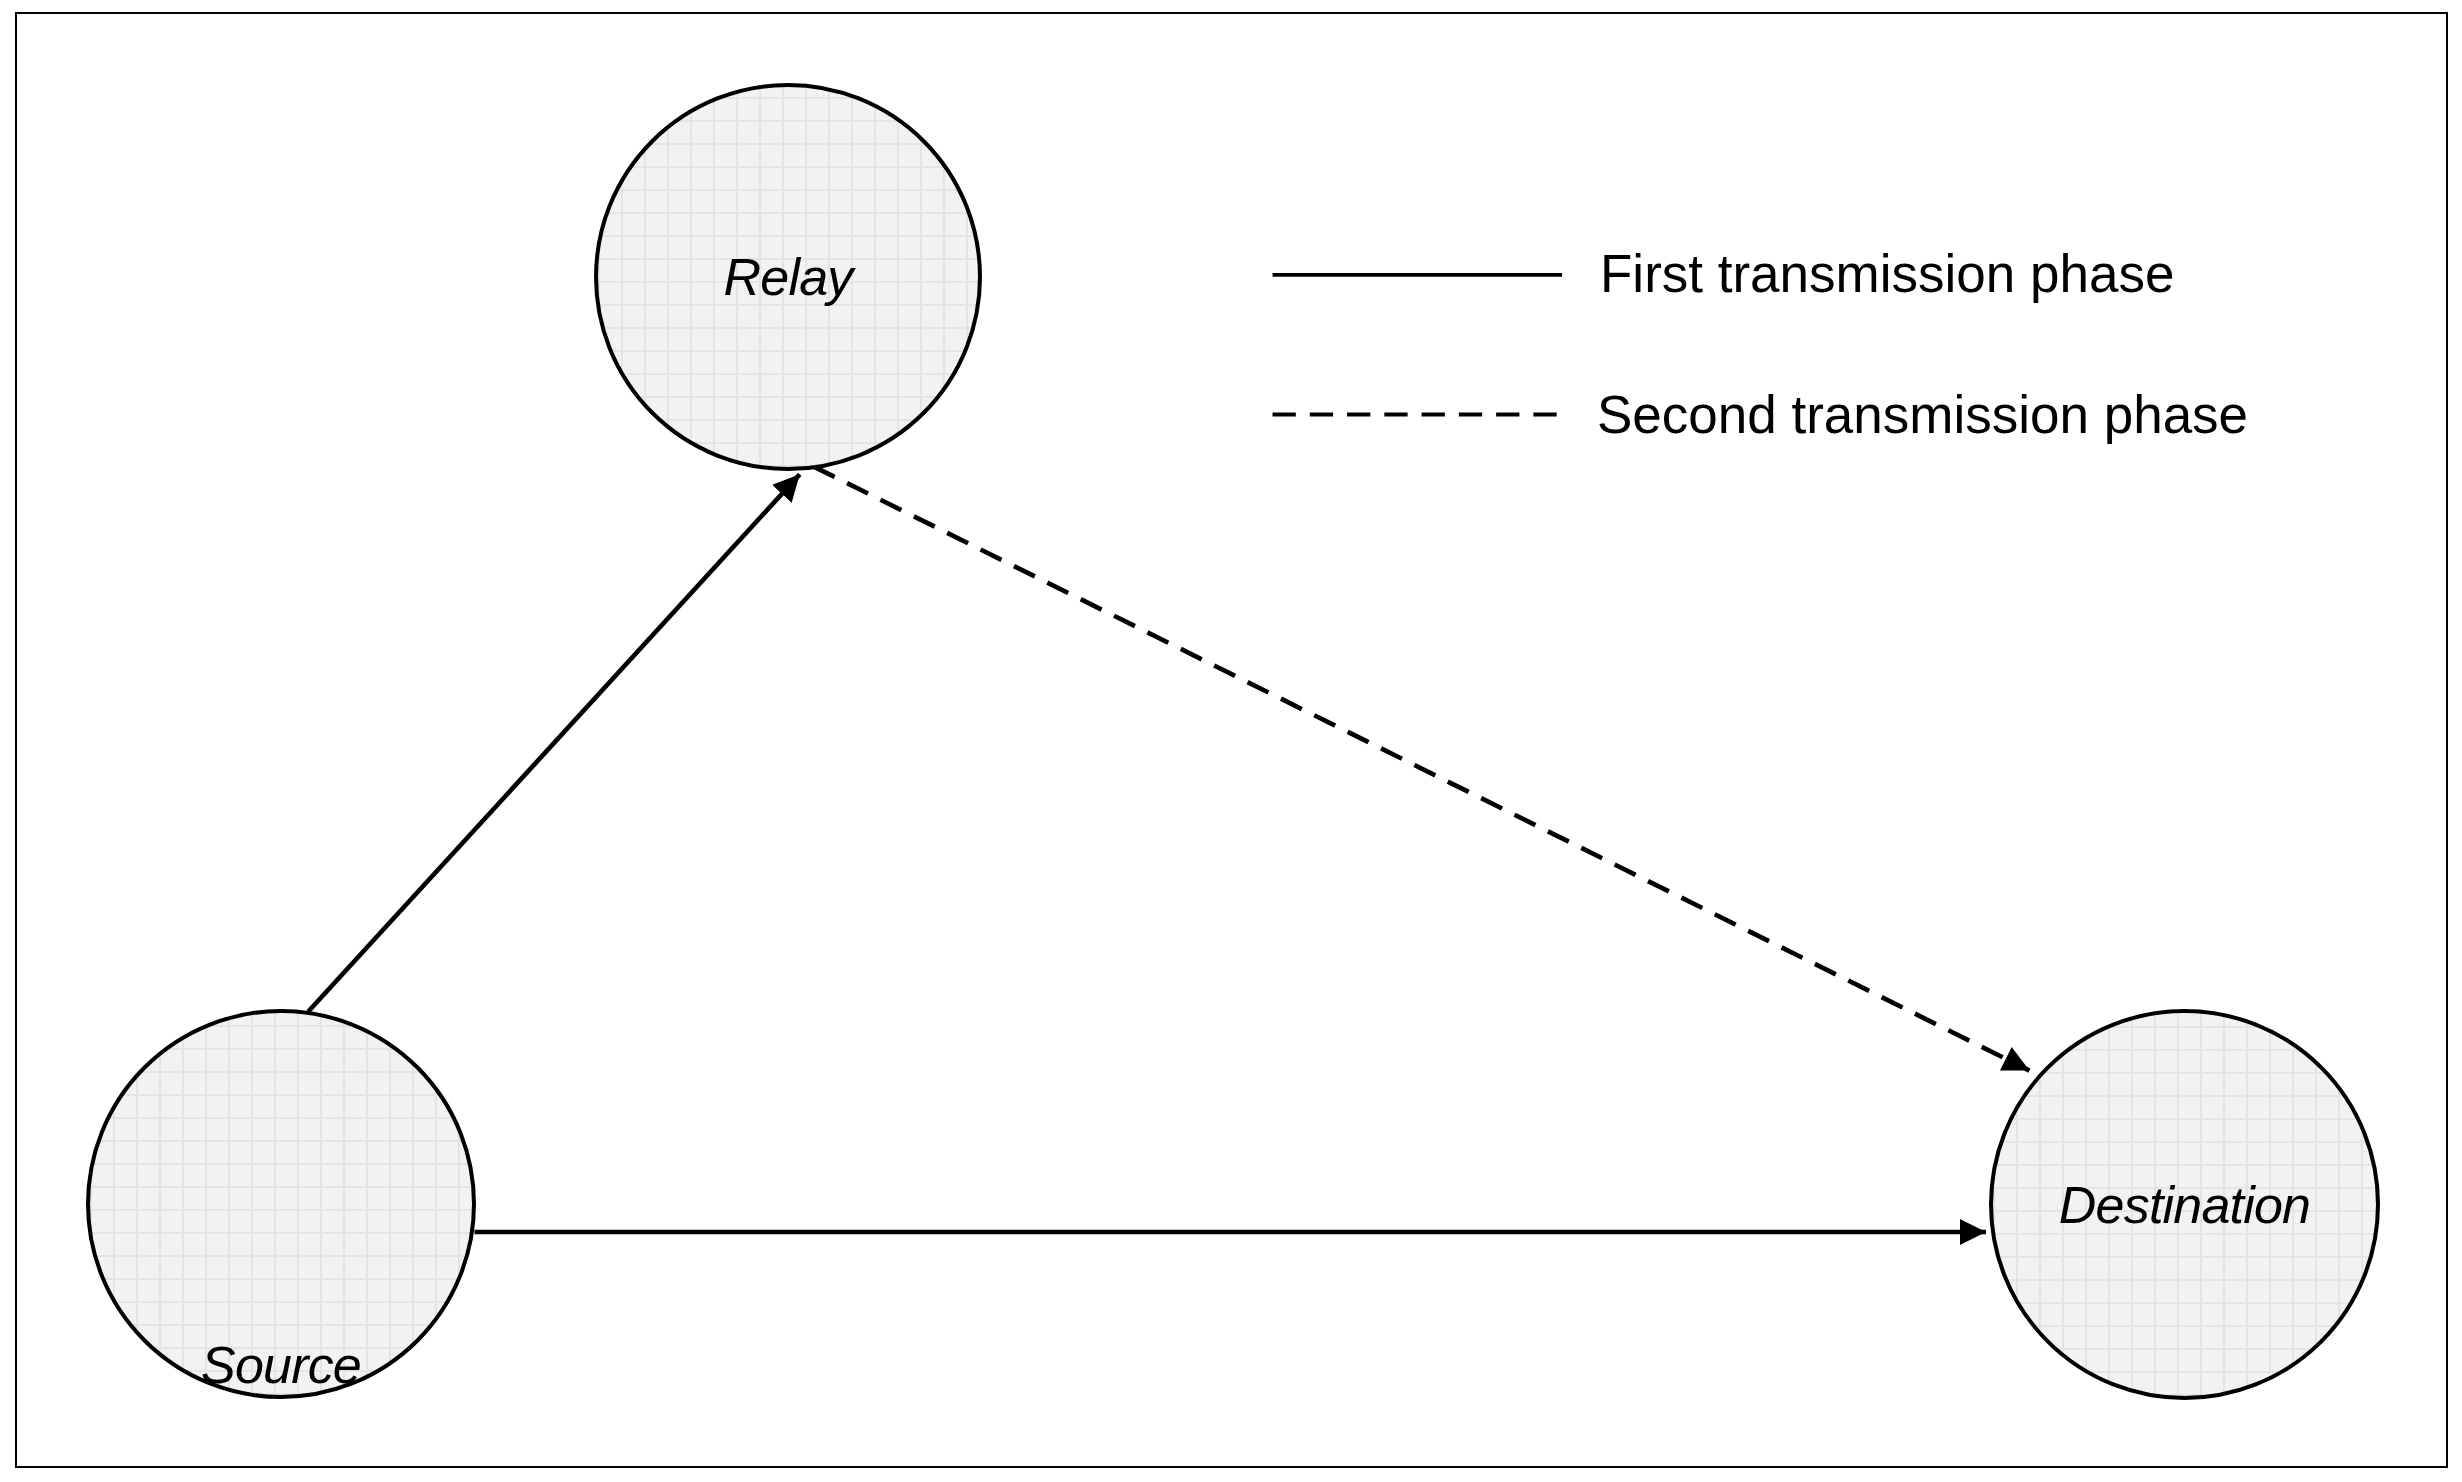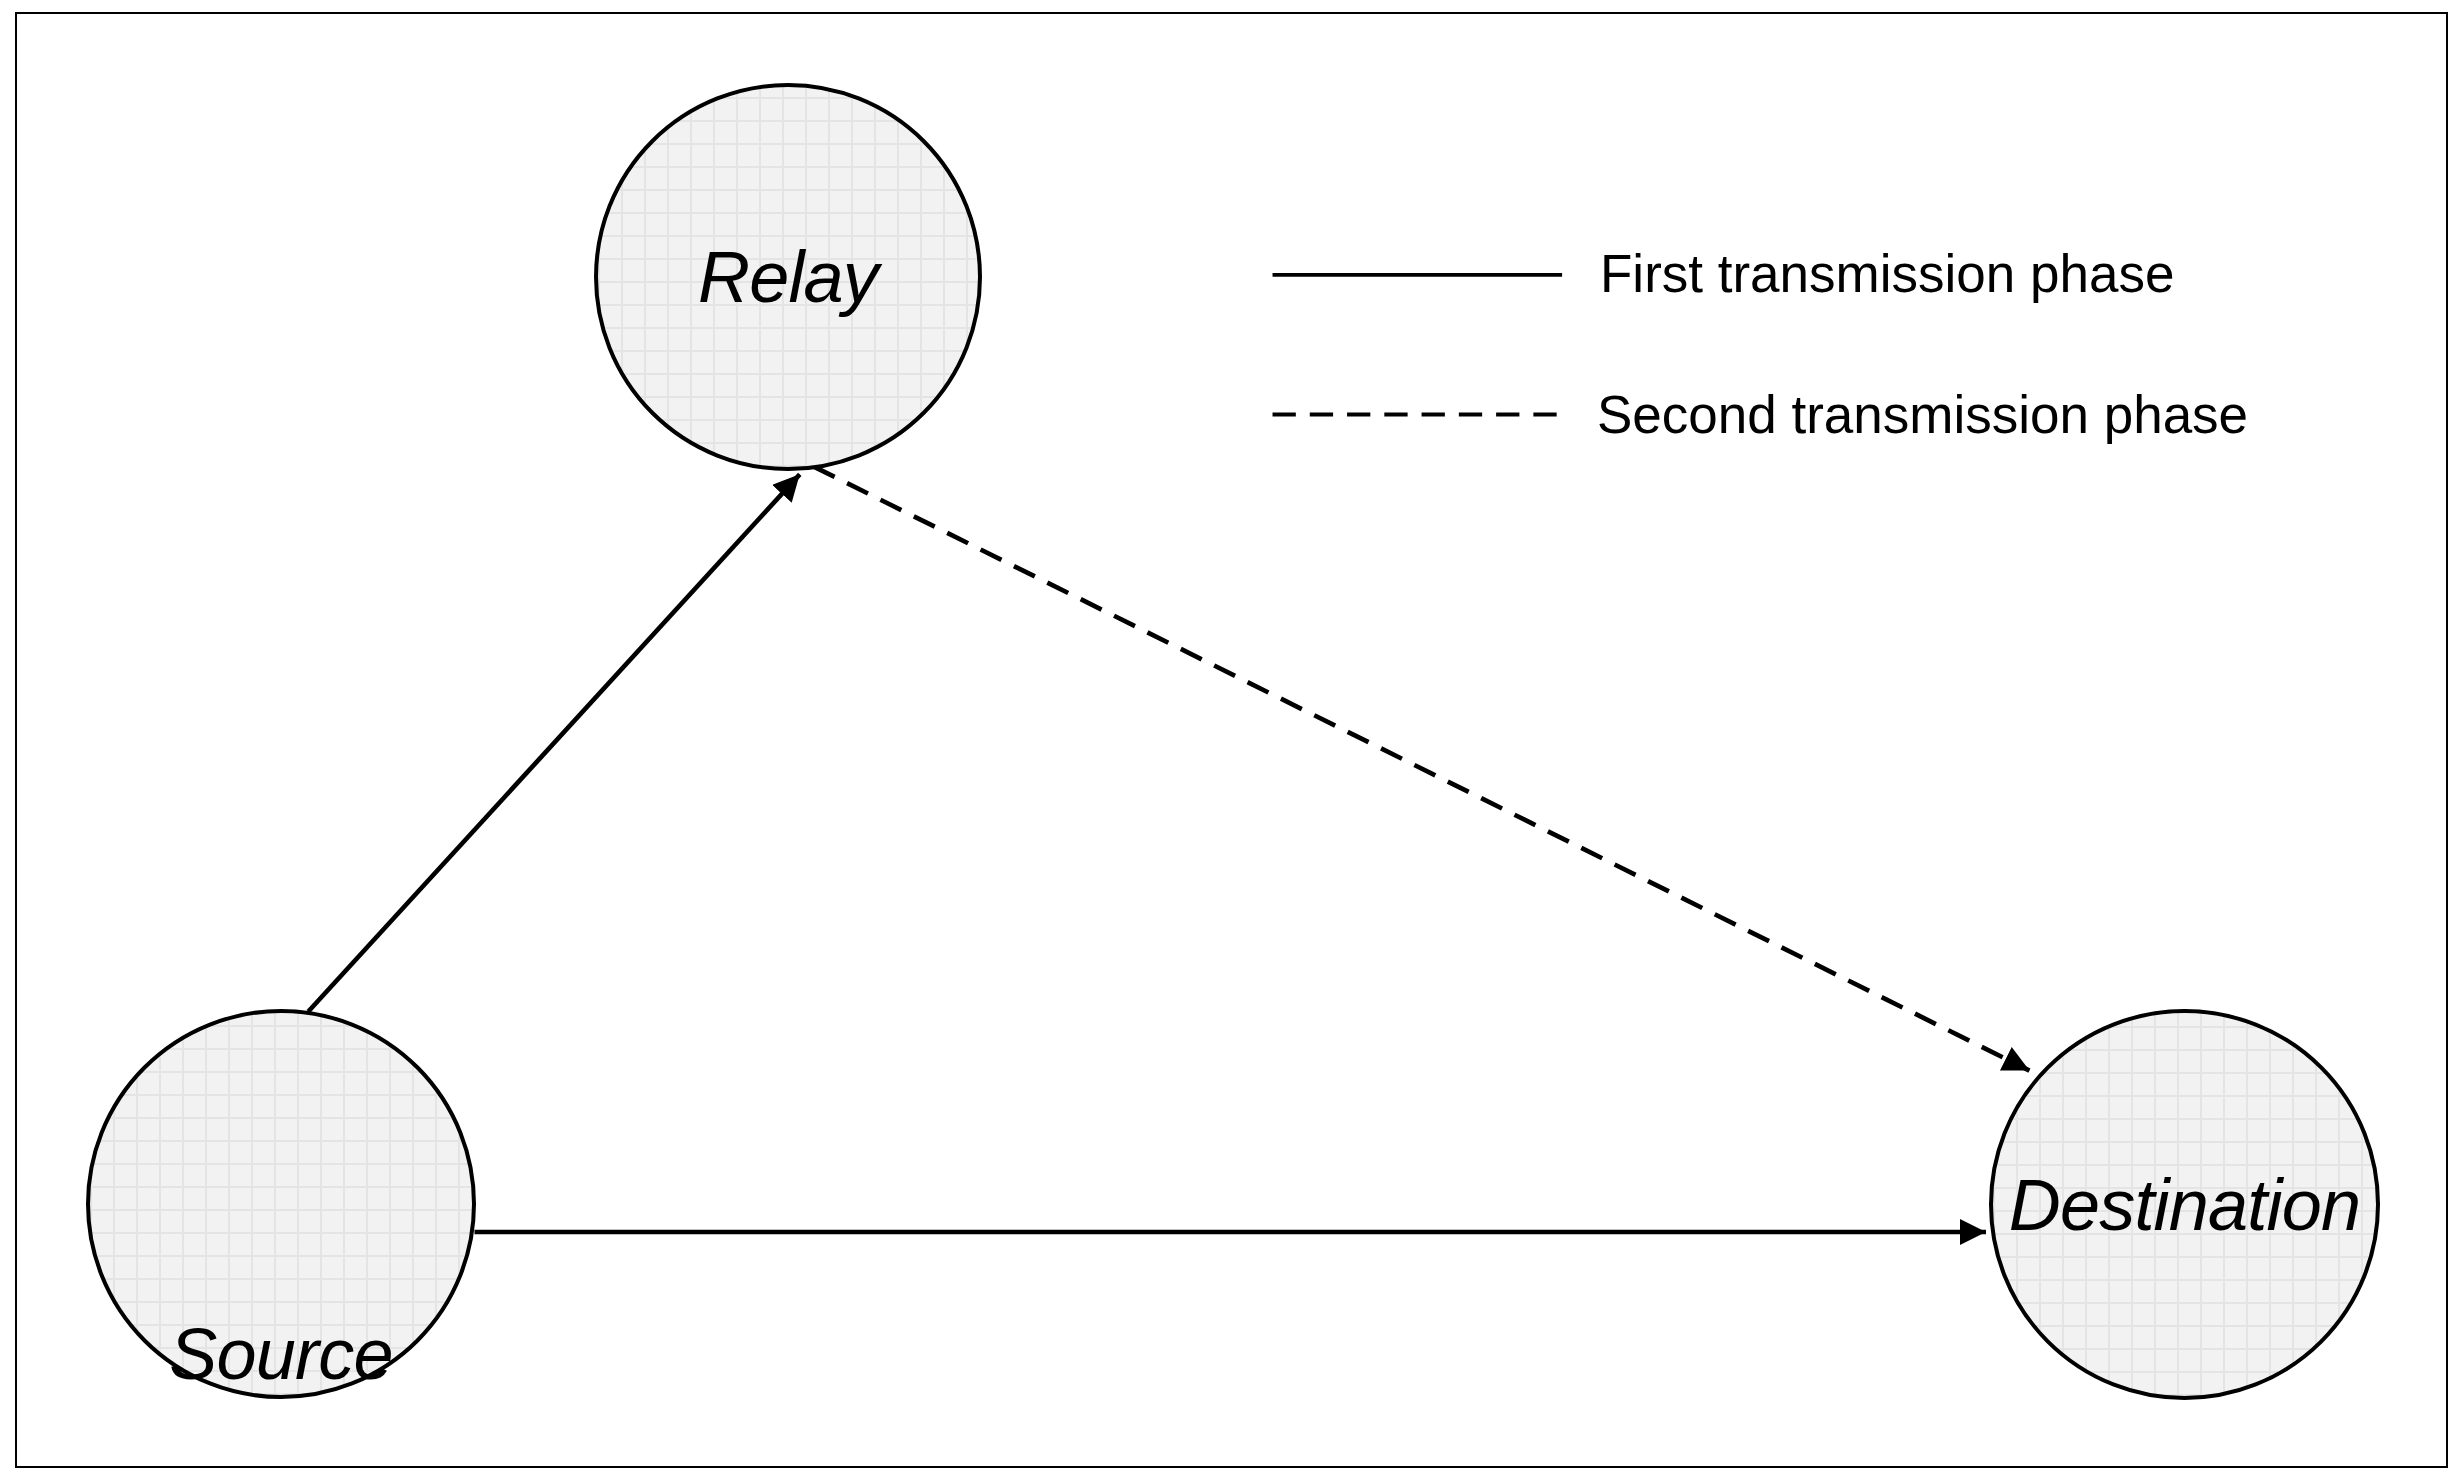--- a/index.html
+++ b/index.html
@@ -32,21 +32,21 @@
     background-color: #f2f2f2;
     background-image:
       repeating-linear-gradient(0deg,  #e4e4e4 0 2.3px, rgba(0,0,0,0) 2.3px 23px),
       repeating-linear-gradient(90deg, #e4e4e4 0 2.3px, rgba(0,0,0,0) 2.3px 23px);
     display: flex;
     align-items: center;
     justify-content: center;
   }
   .node-label {
     font-style: italic;
-    font-size: 72px;
+    font-size: 52px;
     color: #000000;
     white-space: nowrap;
     letter-spacing: -0.8px;
   }
   #node-relay       { left: 594px;  top: 83px;  width: 388px; height: 388px; }
   #node-source      { left: 86px;  top: 1009px; width: 390px; height: 390px; align-items: flex-end; }
   #node-destination { left: 1989px; top: 1009px; width: 391px; height: 391px; }
   .legend-row {
     position: absolute;
     height: 75px;

